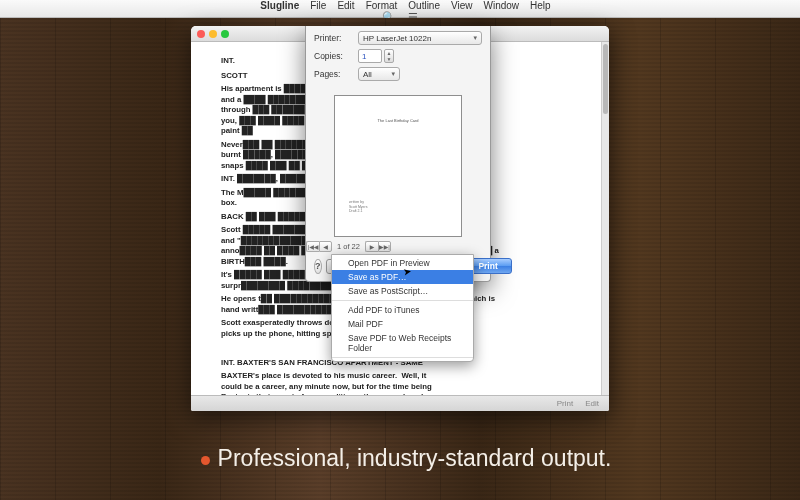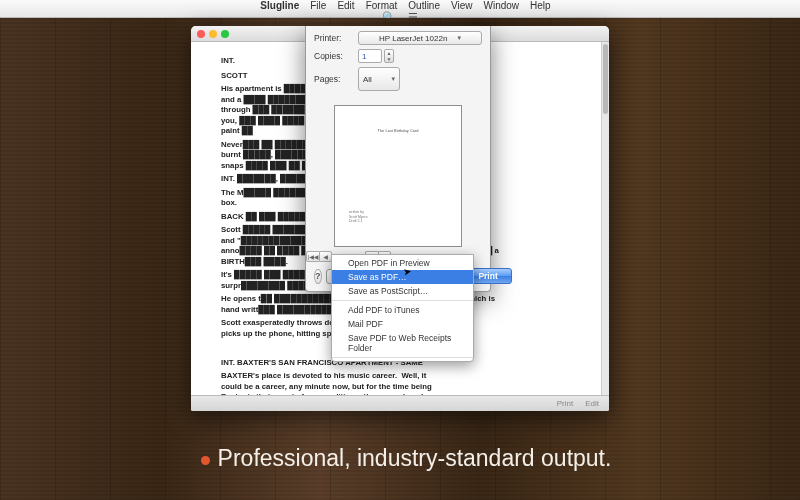--- a/index.html
+++ b/index.html
@@ -34,25 +34,25 @@
 .doc-footer { position: absolute; bottom: 0; left: 0; right: 0; height: 16px; background: linear-gradient(#e8e8e8,#d5d5d5); border-top: 1px solid #bbb; display: flex; justify-content: flex-end; align-items: center; padding-right: 10px; gap: 12px; font-size: 8px; color: #888; }
 .slug { font-weight: bold; }
 .action { margin: 3px 0; font-weight: bold; }
 .cut-to { text-align: right; margin: 4px 120px 4px 0; }
 
 
 .print-dialog { position: absolute; top: 26px; left: 305px; width: 186px; background: #f4f4f4; border: 1px solid #999; border-top: none; border-radius: 0 0 4px 4px; box-shadow: 0 8px 24px rgba(0,0,0,0.5); font-size: 8.5px; color: #333; }
 .pd-top { padding: 5px 8px 7px 8px; }
 .pd-row { display: flex; align-items: center; margin-bottom: 4px; }
 .pd-label { width: 38px; margin-right: 6px; font-size: 8.5px; }
-.pd-select { flex: 1; height: 14px; background: linear-gradient(#fff,#e8e8e8); border: 1px solid #aaa; border-radius: 3px; font-size: 8px; padding: 0 20px; display: flex; align-items: center; justify-content: space-between; }
+.pd-select { flex: 1; height: 14px; background: linear-gradient(#fff,#e8e8e8); border: 1px solid #aaa; border-radius: 3px; font-size: 8px; padding: 0 4px; display: flex; align-items: center; justify-content: space-between; }
 .pd-select::after { content: "▾"; font-size: 7px; color: #666; }
 .pd-num { width: 24px; height: 14px; background: #fff; border: 1px solid #aaa; border-radius: 2px; font-size: 8px; padding: 0 3px; display: flex; align-items: center; color: #2a52be; }
 .pd-stepper { width: 10px; height: 14px; background: linear-gradient(#fff,#ddd); border: 1px solid #aaa; border-radius: 2px; margin-left: 2px; display:flex; flex-direction:column; font-size:5px; line-height:6px; text-align:center; color:#666;}
-.pd-pages-sel { width: 42px; height: 24px; background: linear-gradient(#fff,#e8e8e8); border: 1px solid #aaa; border-radius: 3px; font-size: 8px; padding: 0 4px; display: flex; align-items: center; justify-content: space-between; }
+.pd-pages-sel { width: 42px; height: 14px; background: linear-gradient(#fff,#e8e8e8); border: 1px solid #aaa; border-radius: 3px; font-size: 8px; padding: 0 4px; display: flex; align-items: center; justify-content: space-between; }
 .pd-pages-sel::after { content: "▾"; font-size: 7px; color: #666; }
 .pd-preview { margin: 3px 28px 4px 28px; height: 142px; background: #fff; border: 1px solid #8e8e8e; position: relative; }
 .pd-preview-inner { position: absolute; top: 4px; left: 4px; right: 4px; bottom: 4px; background: #fff; font-family: Courier, monospace; font-size: 3.5px; color: #777; padding: 18px 10px; }
 .pd-pv-title { text-align: center; margin-bottom: 18px; font-size: 4px; color:#555;}
 .pd-pv-block { position:absolute; bottom: 18px; left: 10px; line-height:1.3; }
 .pd-nav { display: flex; align-items: center; justify-content: flex-start; gap: 5px; margin-bottom: 6px; font-size: 7.5px; color: #555; }
 .pd-nav-btn { width: 13px; height: 11px; background: linear-gradient(#fff,#e4e4e4); border: 1px solid #aaa; border-radius: 2px; font-size:6px; display:flex; align-items:center; justify-content:center; color:#666;}
 .pd-nav-group { display:flex; }
 .pd-nav-group .pd-nav-btn:first-child{border-radius:2px 0 0 2px;border-right:none;}
 .pd-nav-group .pd-nav-btn:last-child{border-radius:0 2px 2px 0;}

